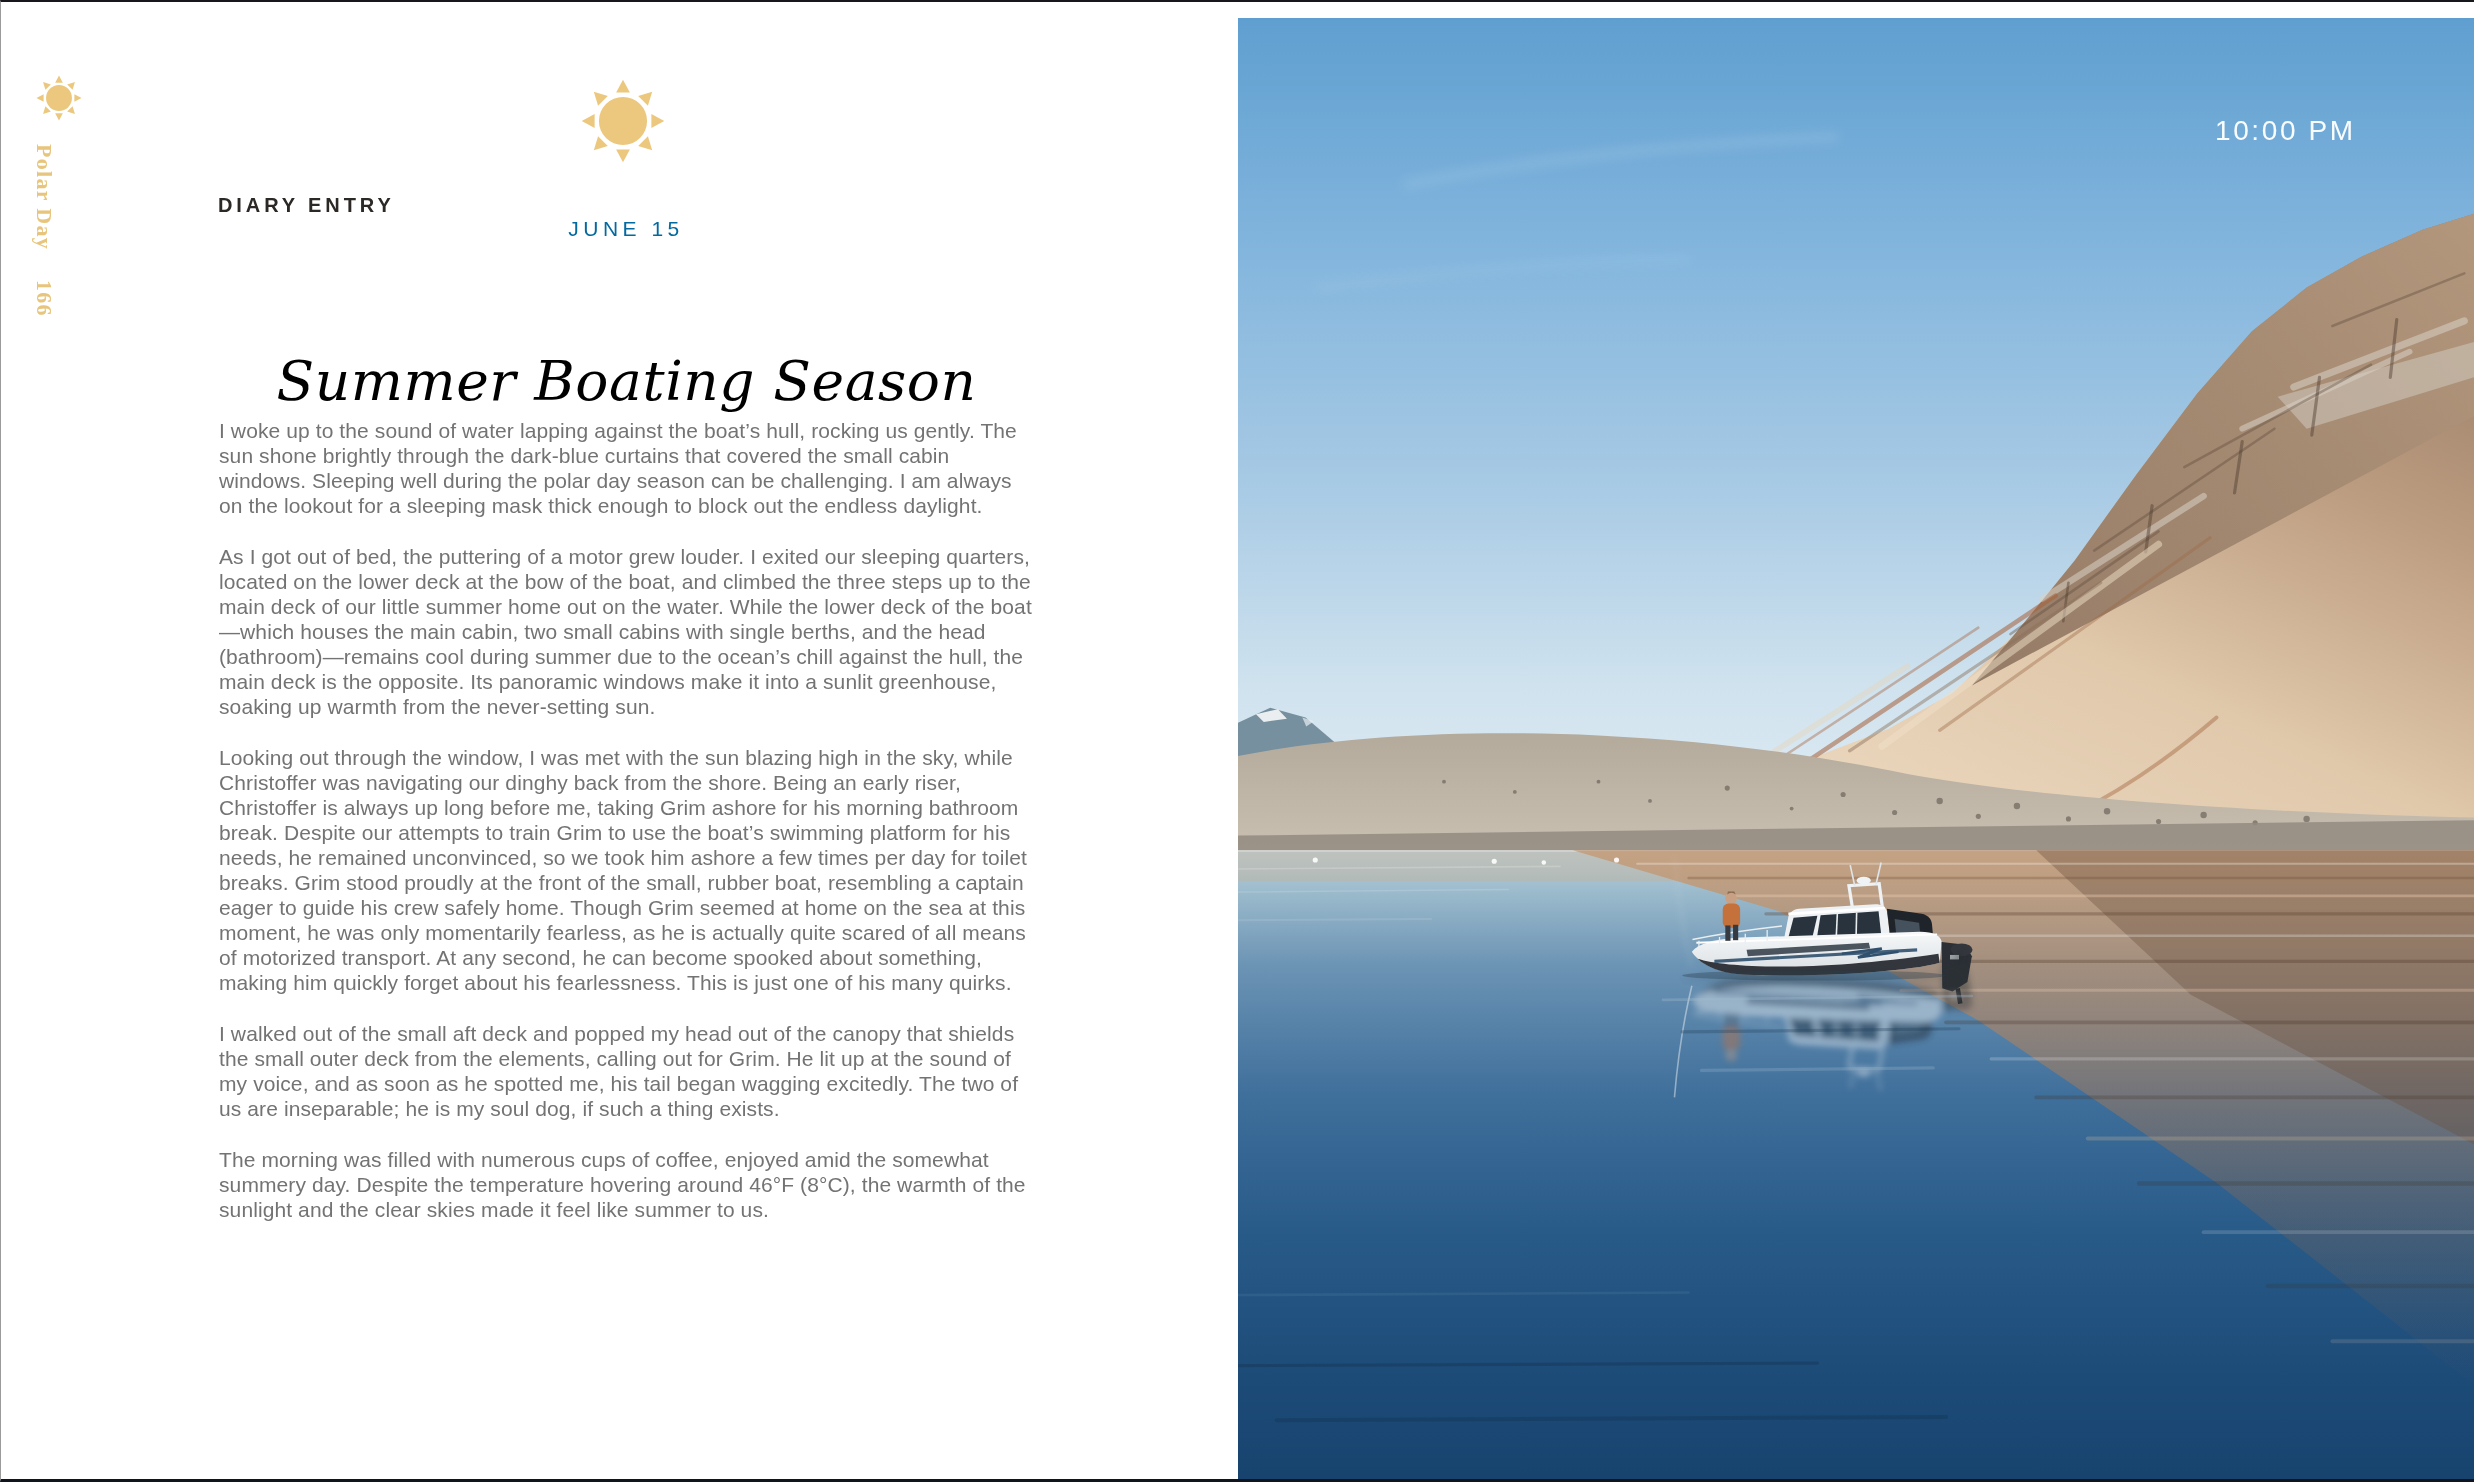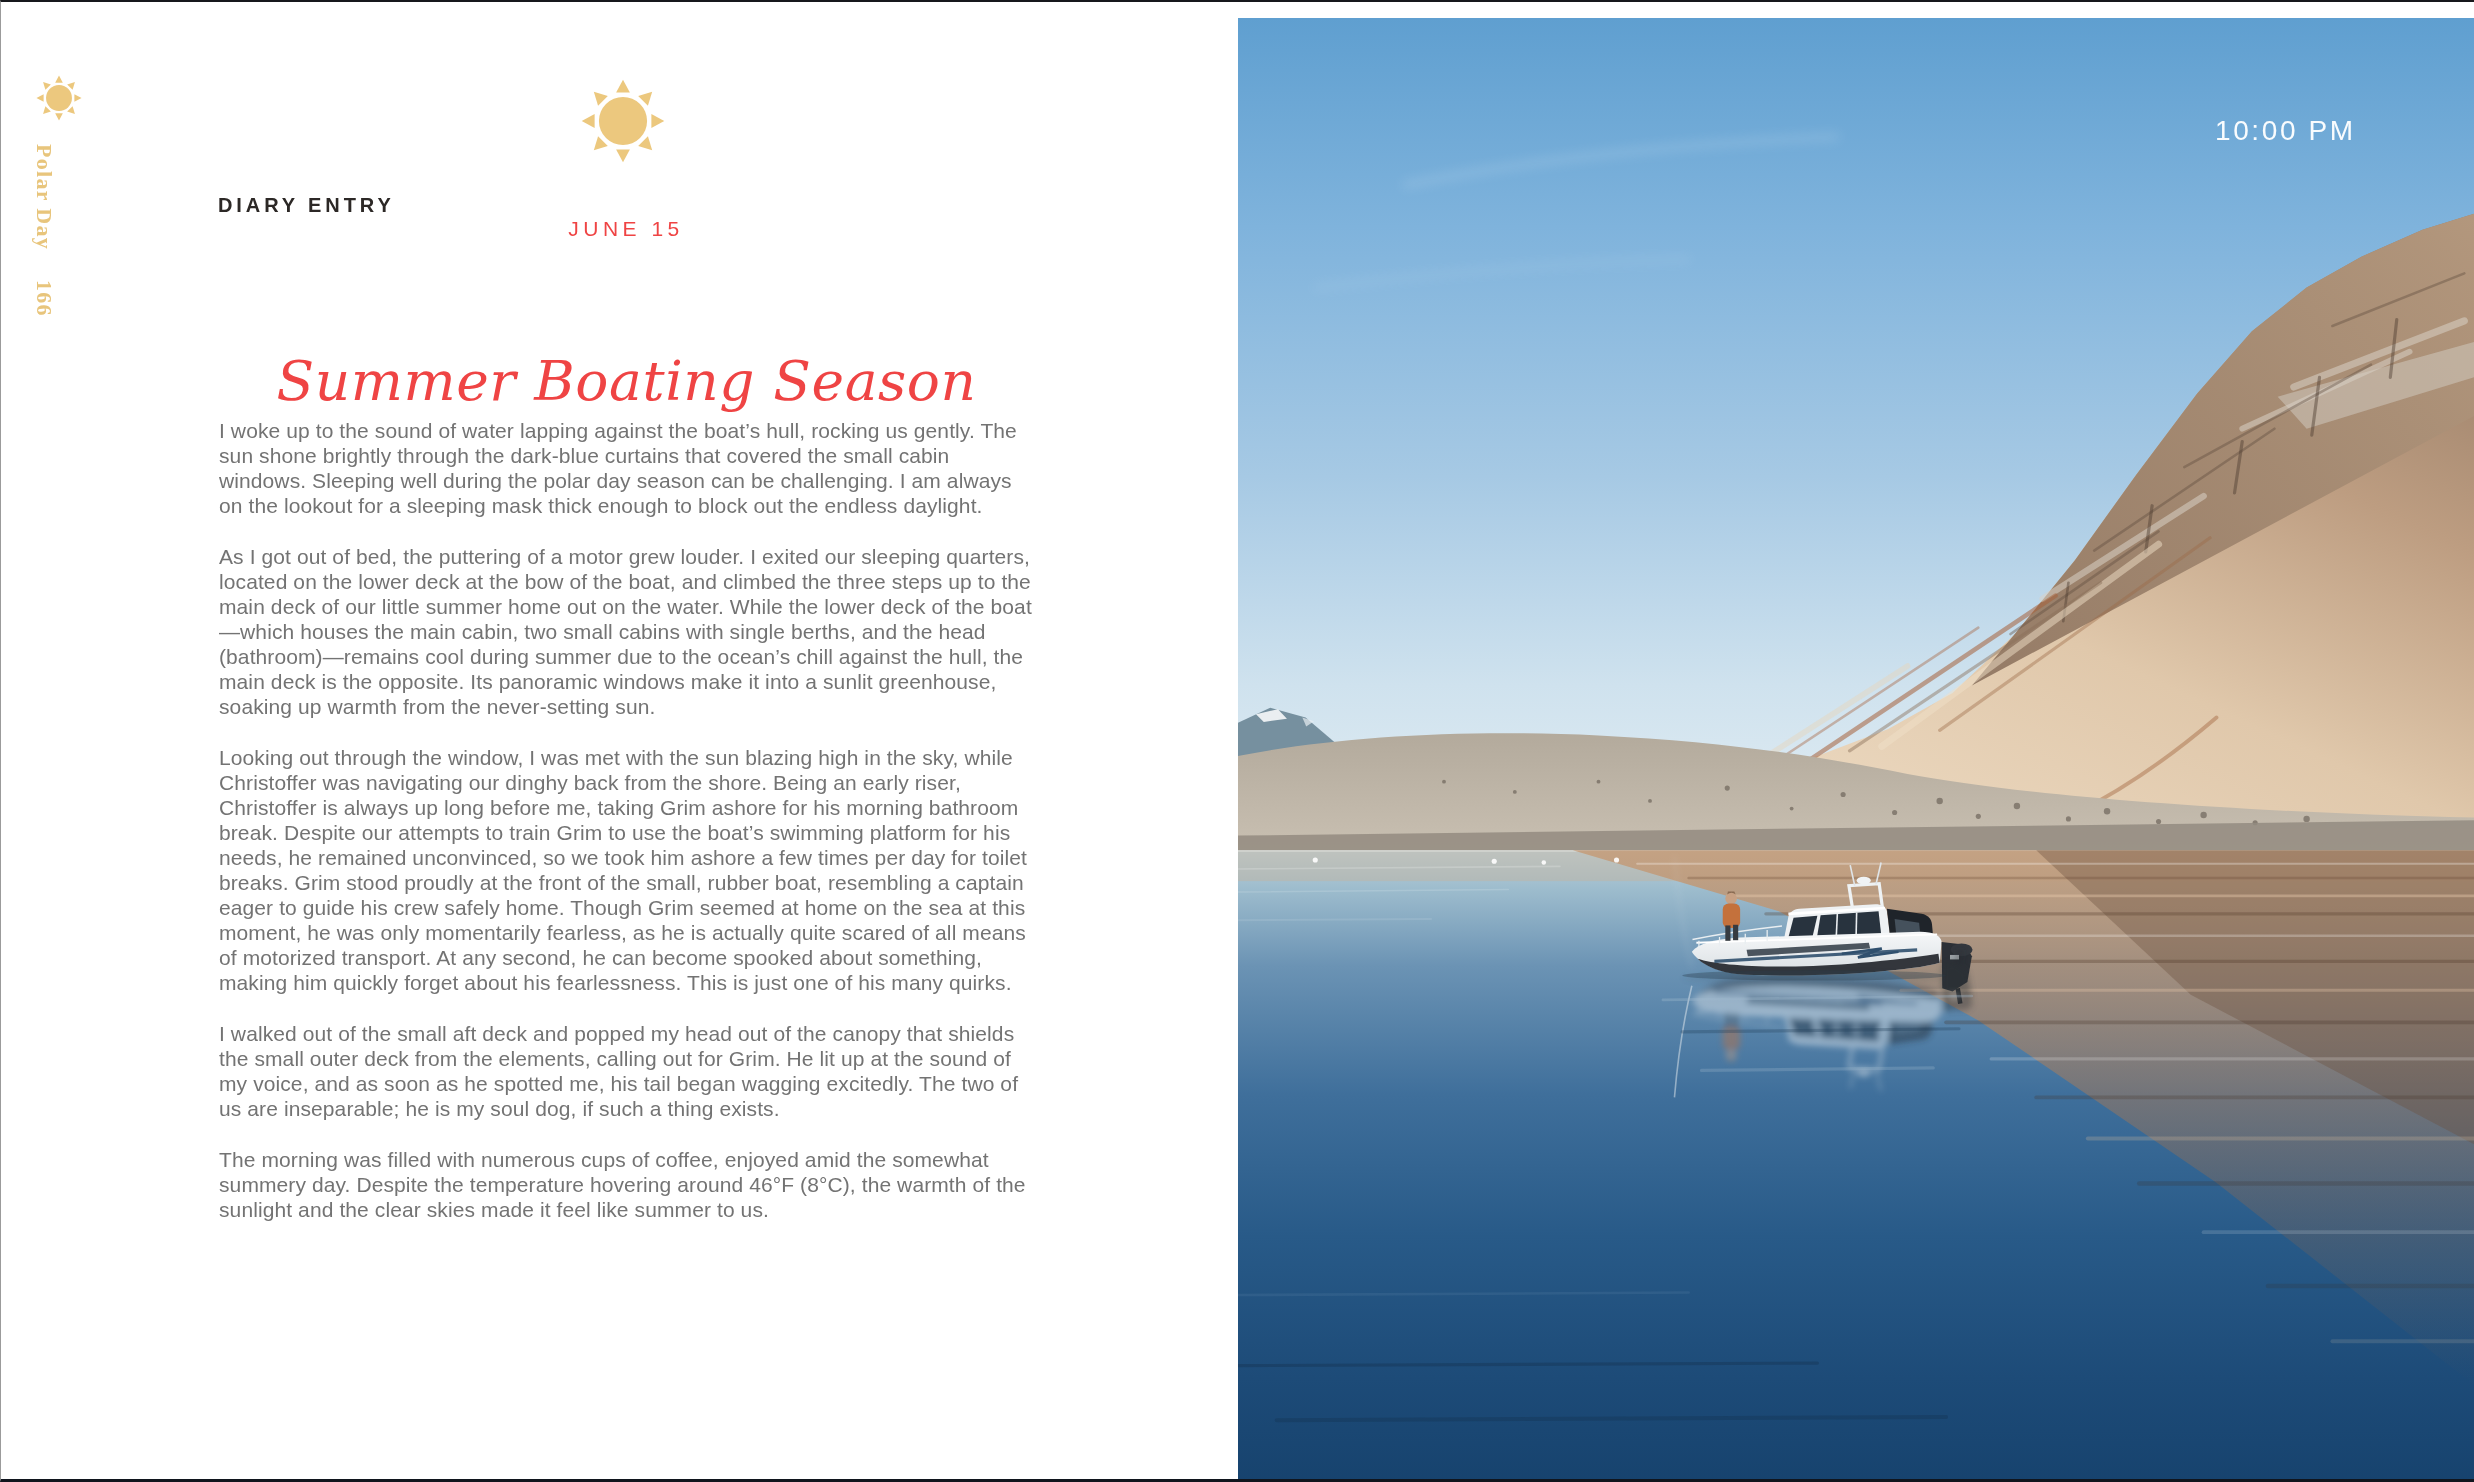--- a/index.html
+++ b/index.html
@@ -21,26 +21,26 @@
     font-size:22px; letter-spacing:1.3px; color:#e8c57c;
   }
   .spine-text .entry-no { margin-top:23px; }
   .header-sun { position:absolute; left:579px; top:76px; width:86px; height:86px; }
   .kicker {
     position:absolute; left:217px; top:192px; width:816px; text-align:left;
     font-size:20px; font-weight:bold; letter-spacing:3.9px; color:#2c2826;
   }
   .date-line {
     position:absolute; left:217px; top:215px; width:816px; text-align:center;
-    font-size:21px; font-weight:normal; letter-spacing:4.5px; color:#ef4444;
+    font-size:21px; font-weight:normal; letter-spacing:4.5px; color:#0369a1;
   }
   .entry-title {
     position:absolute; left:153px; top:349px; width:945px; text-align:center;
     font-family:"DejaVu Serif", serif; font-style:italic; font-weight:500;
-    font-size:55px; line-height:1.1; color:#ef4444; letter-spacing:0.6px;
+    font-size:55px; line-height:1.1; color:#000000; letter-spacing:0.6px;
   }
   .body-copy { position:absolute; left:218px; top:416px; width:820px; }
   .body-copy p {
     font-size:21px; line-height:25px; color:#737373; letter-spacing:0.1px;
     margin-bottom:26px;
   }
   
   .right-page { position:absolute; left:1237px; top:16px; width:1236px; height:1476px; overflow:hidden; }
   .right-page svg.photo { display:block; width:100%; height:100%; }
   .time-overlay {

